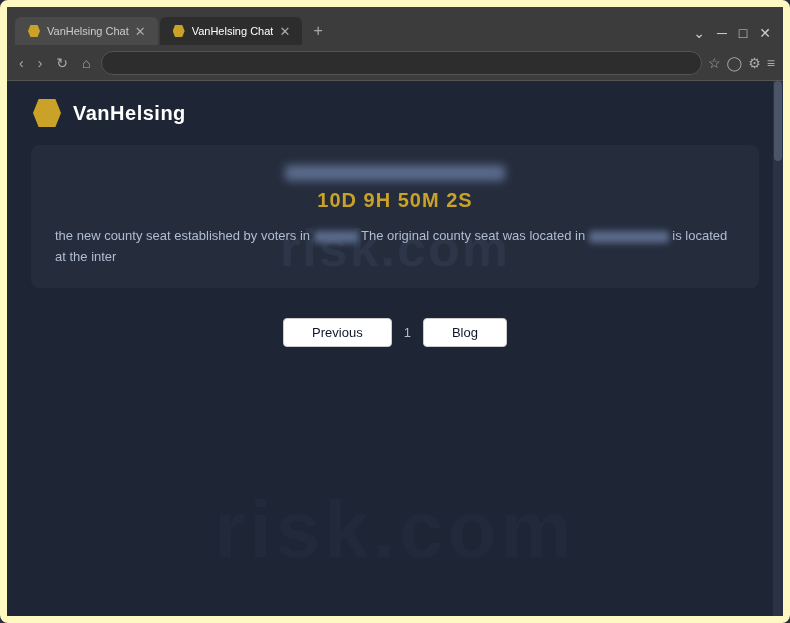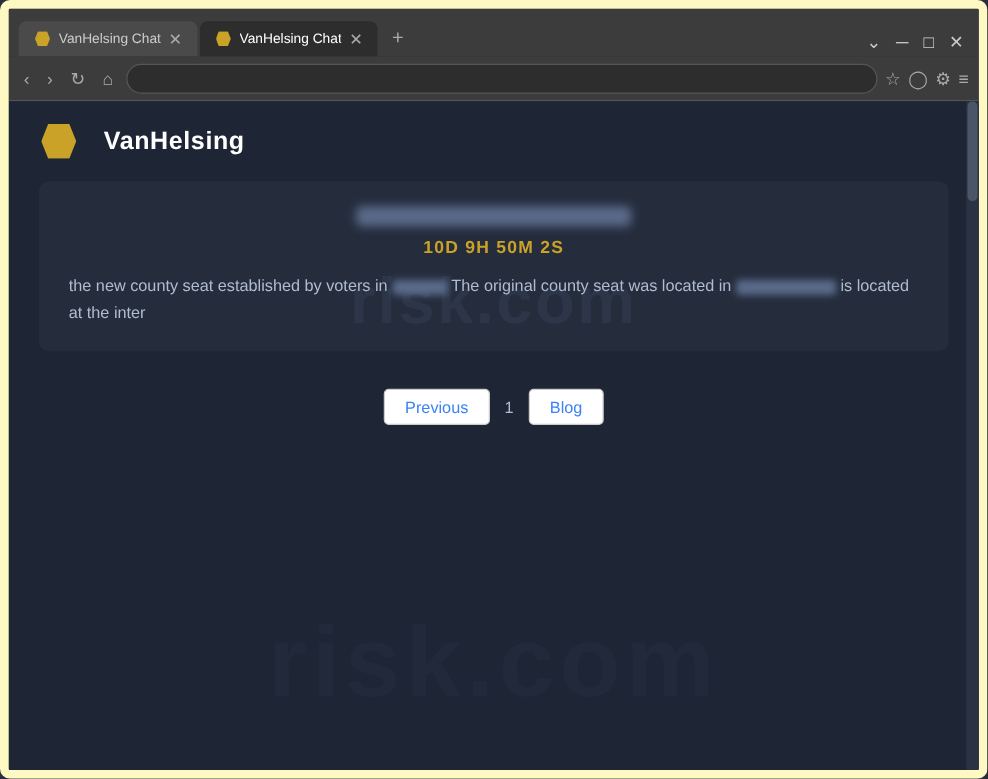--- a/index.html
+++ b/index.html
@@ -180,21 +180,21 @@
       height: 80px;
       background: #4a5568;
       border-radius: 4px;
     }
 
     
     .site-header {
       padding: 16px 24px 8px 24px;
       display: flex;
       align-items: center;
-      gap: 20px;
+      gap: 10px;
     }
 
     .vh-logo {
       width: 32px;
       height: 32px;
       display: flex;
       align-items: center;
       justify-content: center;
     }
 
@@ -241,21 +241,21 @@
     }
 
     .blurred-text-lg {
       height: 16px;
       width: 220px;
     }
 
     .countdown-timer {
       text-align: center;
       color: #c9a227;
-      font-size: 14px;
+      font-size: 20px;
       font-weight: 600;
       margin-bottom: 14px;
       letter-spacing: 1px;
     }
 
     
     .article-text {
       color: #b0bcd0;
       font-size: 13px;
       line-height: 1.6;
@@ -288,23 +288,23 @@
     .pagination {
       display: flex;
       align-items: center;
       justify-content: center;
       gap: 8px;
       margin-top: 10px;
       padding: 8px 0;
     }
 
     .page-btn {
-      padding: 6px 16px;
+      padding: 6px 28px;
       background: #fff;
-      color: #3b82f6;
+      color: #0f172a;
       border: 1px solid #ccc;
       border-radius: 4px;
       font-size: 13px;
       cursor: pointer;
     }
 
     .page-num {
       color: #b0bcd0;
       font-size: 13px;
       padding: 0 4px;

